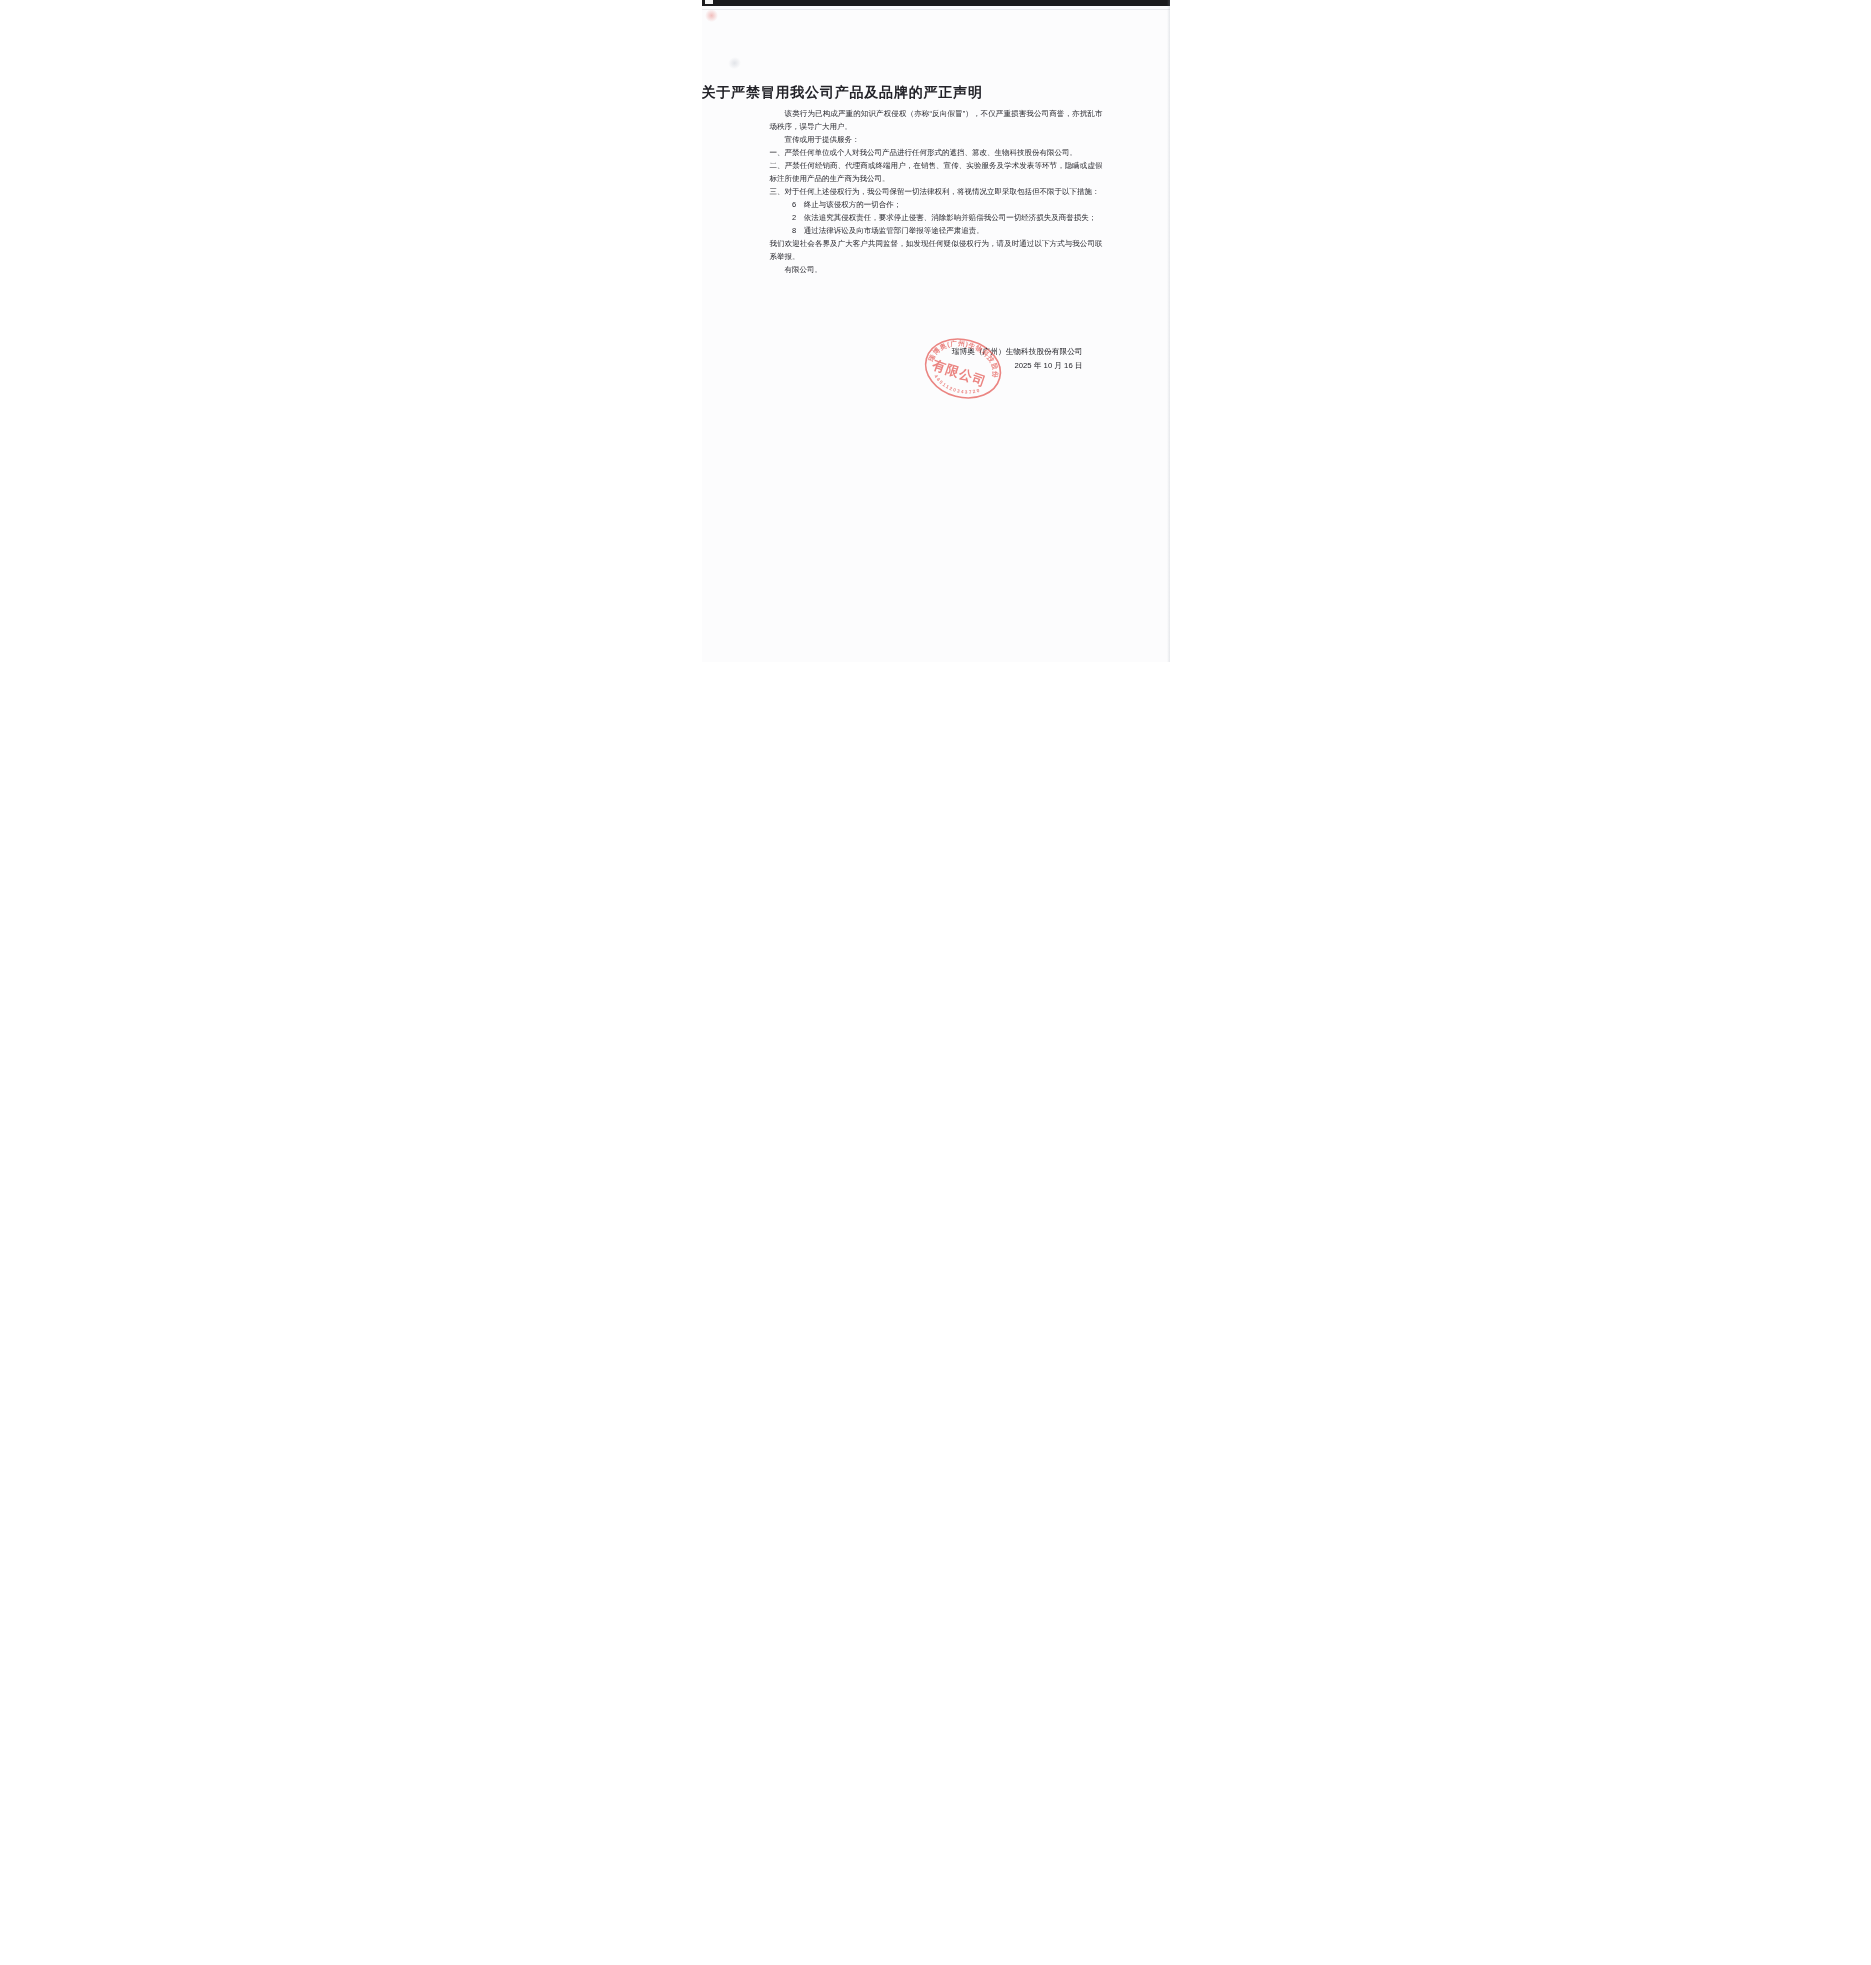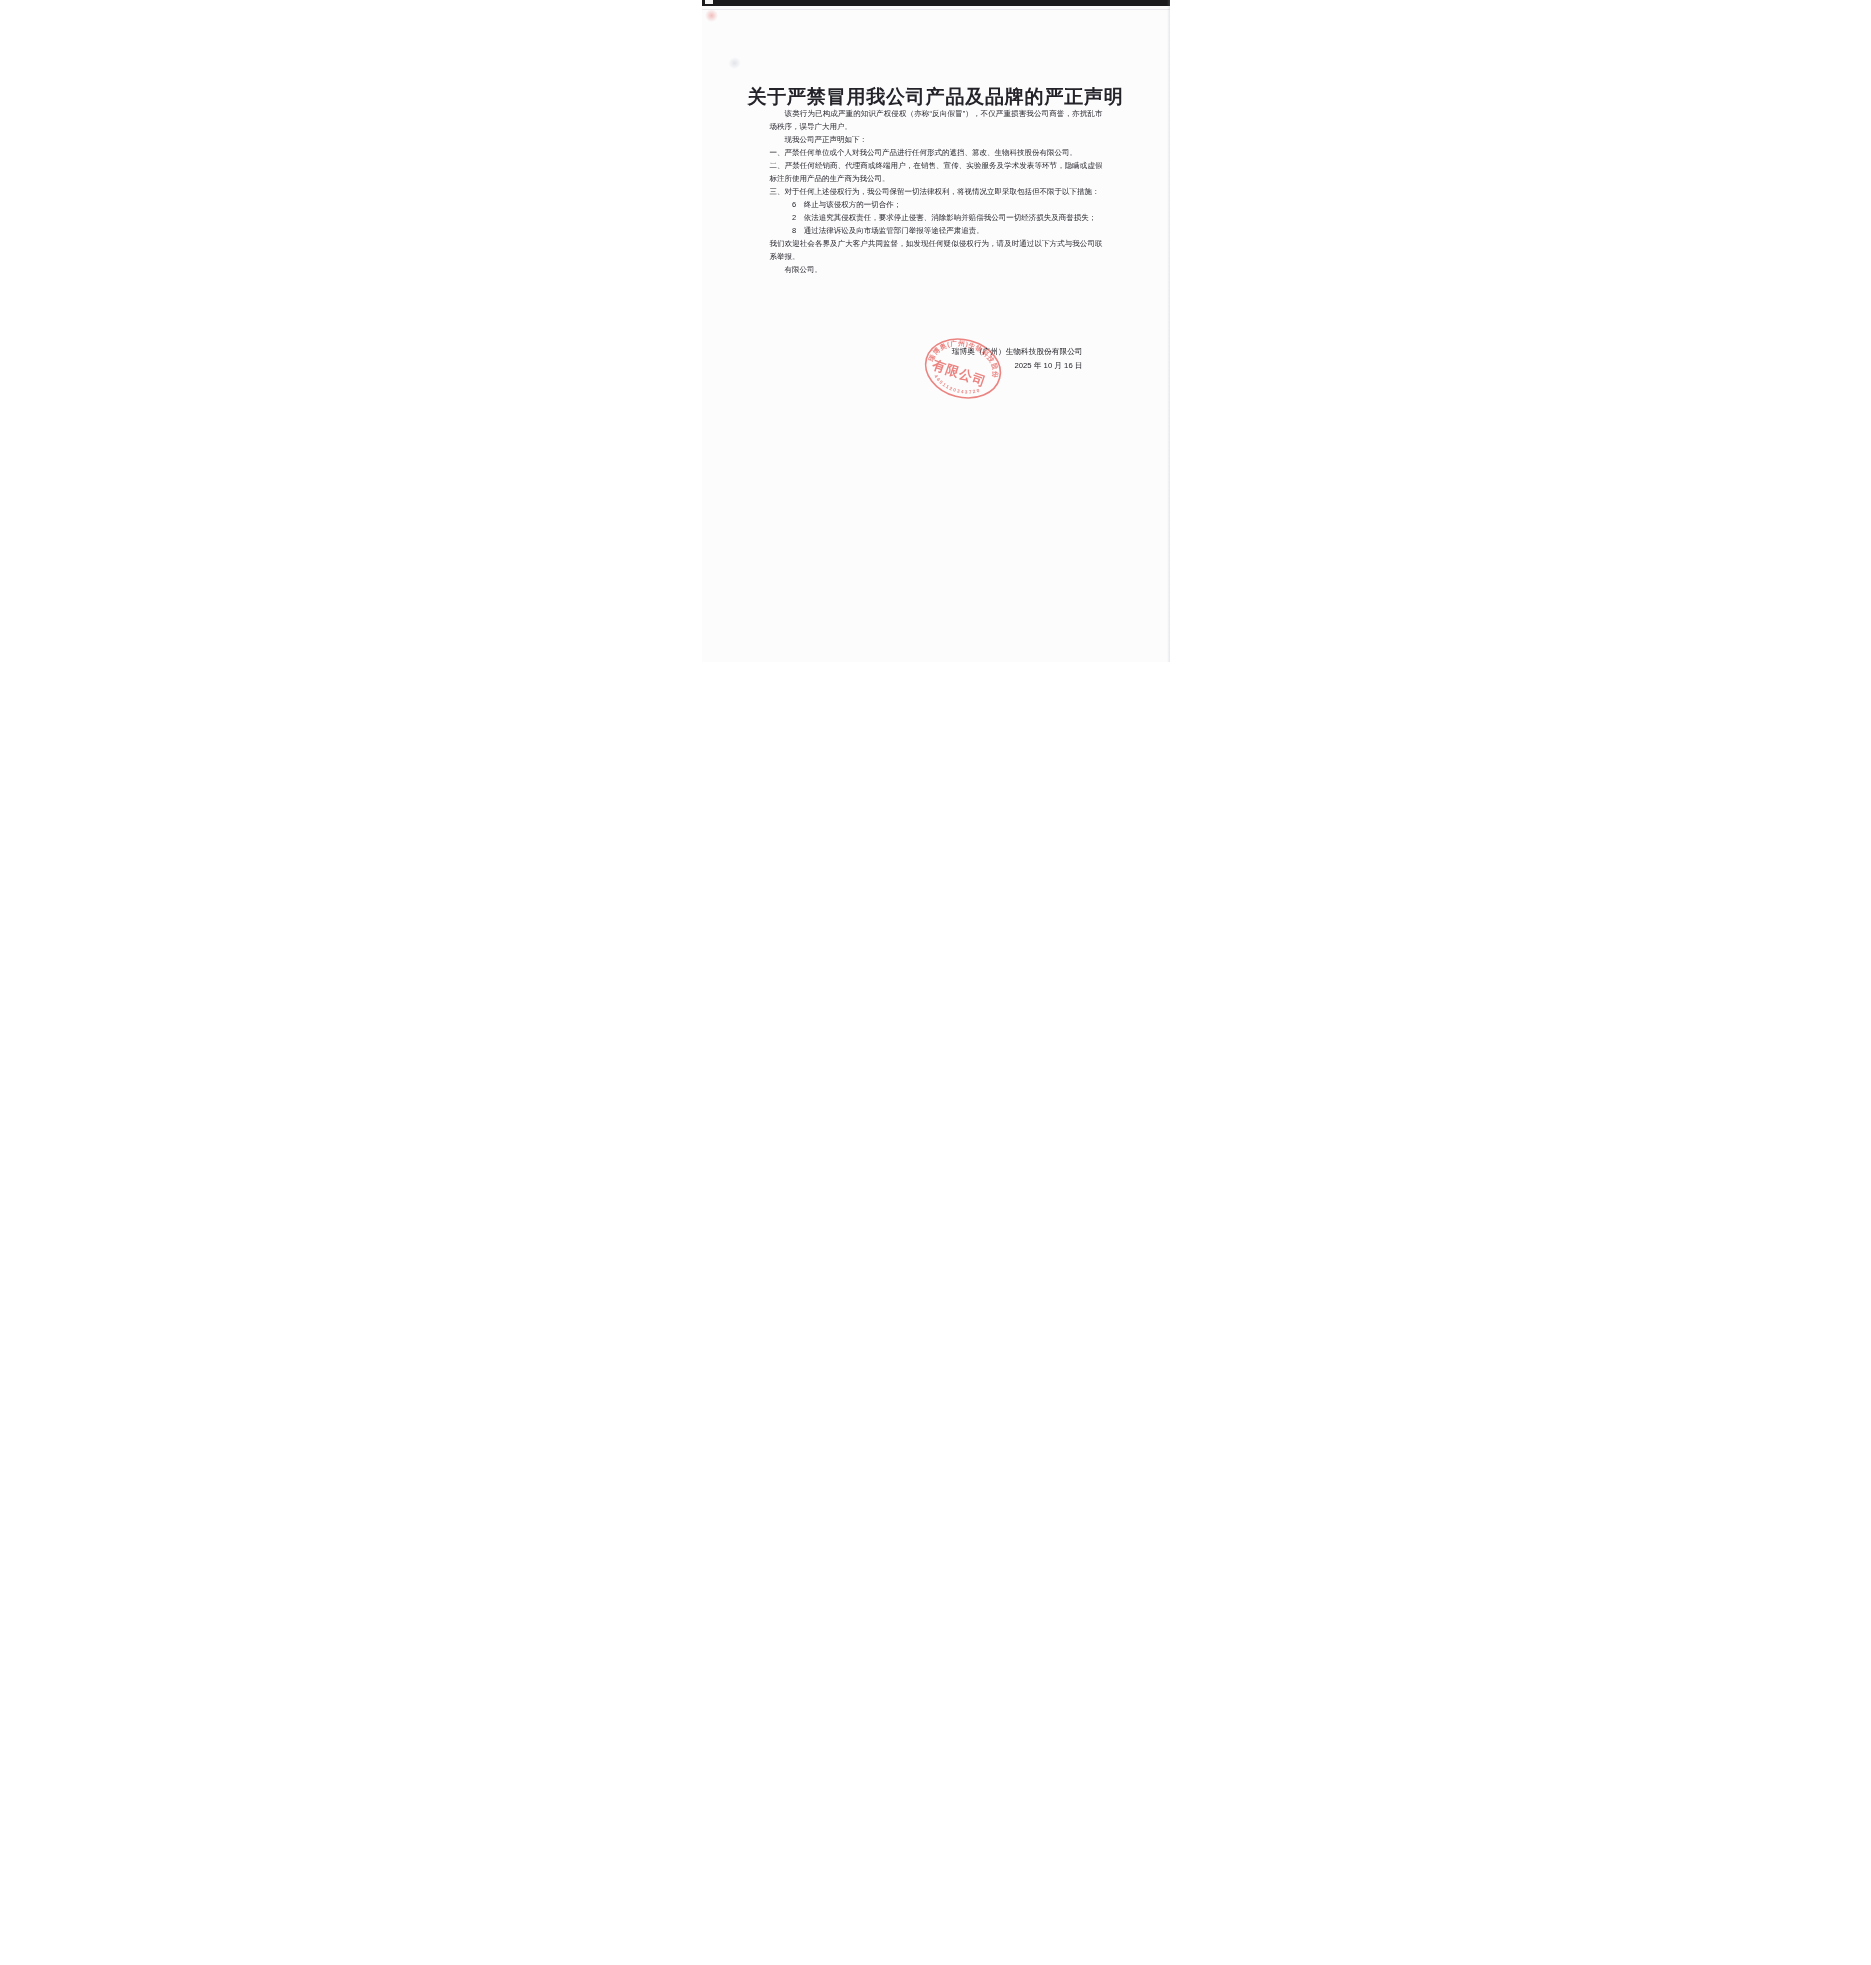--- a/index.html
+++ b/index.html
@@ -17,21 +17,21 @@
     background:radial-gradient(ellipse at center, rgba(222,88,82,0.38), rgba(222,88,82,0) 70%);
     transform:rotate(18deg); }
   .smudge-gray { left:26px; top:57px; width:13.4px; height:11.8px;
     background:radial-gradient(ellipse at center, rgba(120,130,150,0.20), rgba(120,130,150,0) 70%);
     transform:rotate(-30deg); }
   .edge-right { position:absolute; right:0; top:0; bottom:0; width:2.8px;
     background:linear-gradient(to left, rgba(150,160,172,0.22), rgba(150,160,172,0)); }
 
   .title {
     position:absolute; top:84px; left:0; width:100%; margin:0;
-    text-align:center; font-size:19px; font-weight:600; letter-spacing:0.8px; color:#232329;
+    text-align:left; font-size:14px; font-weight:600; letter-spacing:0.8px; color:#232329;
   }
   .body-text {
     position:absolute; top:107px; left:68px; width:333px;
     font-size:7.5px; line-height:13px; text-align:justify; color:#26262d;
   }
   .body-text p { margin:0; }
   p.indent { text-indent:2em; }
   p.sub { text-indent:3em; }
 
   .stamp-wrap {
@@ -60,21 +60,21 @@
   </div>
   <div class="scan-line"></div>
   <div class="smudge smudge-red"></div>
   <div class="smudge smudge-gray"></div>
   <div class="edge-right"></div>
 
   <h1 class="title">关于严禁冒用我公司产品及品牌的严正声明</h1>
 
   <div class="body-text">
     <p class="indent">该类行为已构成严重的知识产权侵权（亦称“反向假冒”），不仅严重损害我公司商誉，亦扰乱市场秩序，误导广大用户。</p>
-    <p class="indent">现我公司严正声明如下：</p>
+    <p class="indent">宣传或用于提供服务：</p>
     <p>一、严禁任何单位或个人对我公司产品进行任何形式的遮挡、篡改、生物科技股份有限公司。</p>
     <p>二、严禁任何经销商、代理商或终端用户，在销售、宣传、实验服务及学术发表等环节，隐瞒或虚假标注所使用产品的生产商为我公司。</p>
     <p>三、对于任何上述侵权行为，我公司保留一切法律权利，将视情况立即采取包括但不限于以下措施：</p>
     <p class="sub">6　终止与该侵权方的一切合作；</p>
     <p class="sub">2　依法追究其侵权责任，要求停止侵害、消除影响并赔偿我公司一切经济损失及商誉损失；</p>
     <p class="sub">8　通过法律诉讼及向市场监管部门举报等途径严肃追责。</p>
     <p>我们欢迎社会各界及广大客户共同监督，如发现任何疑似侵权行为，请及时通过以下方式与我公司联系举报。</p>
     <p class="indent">有限公司。</p>
   </div>
 

